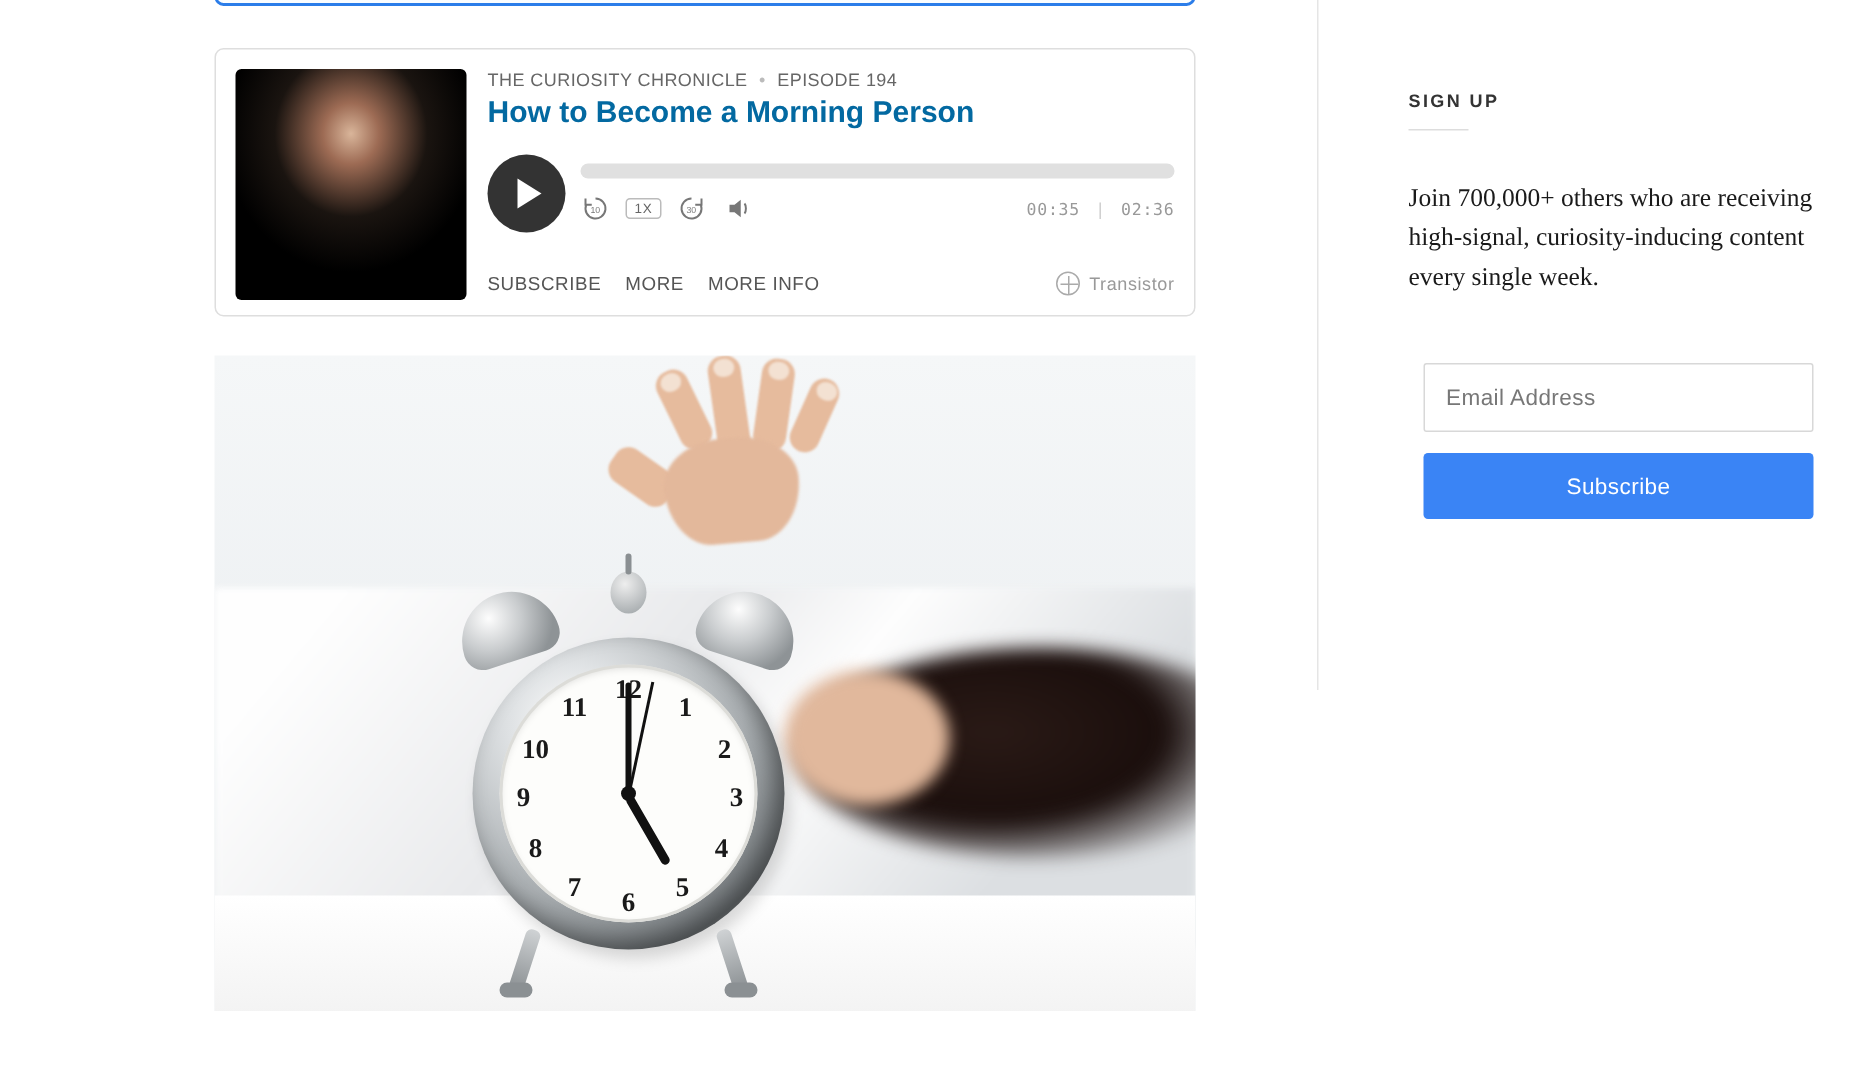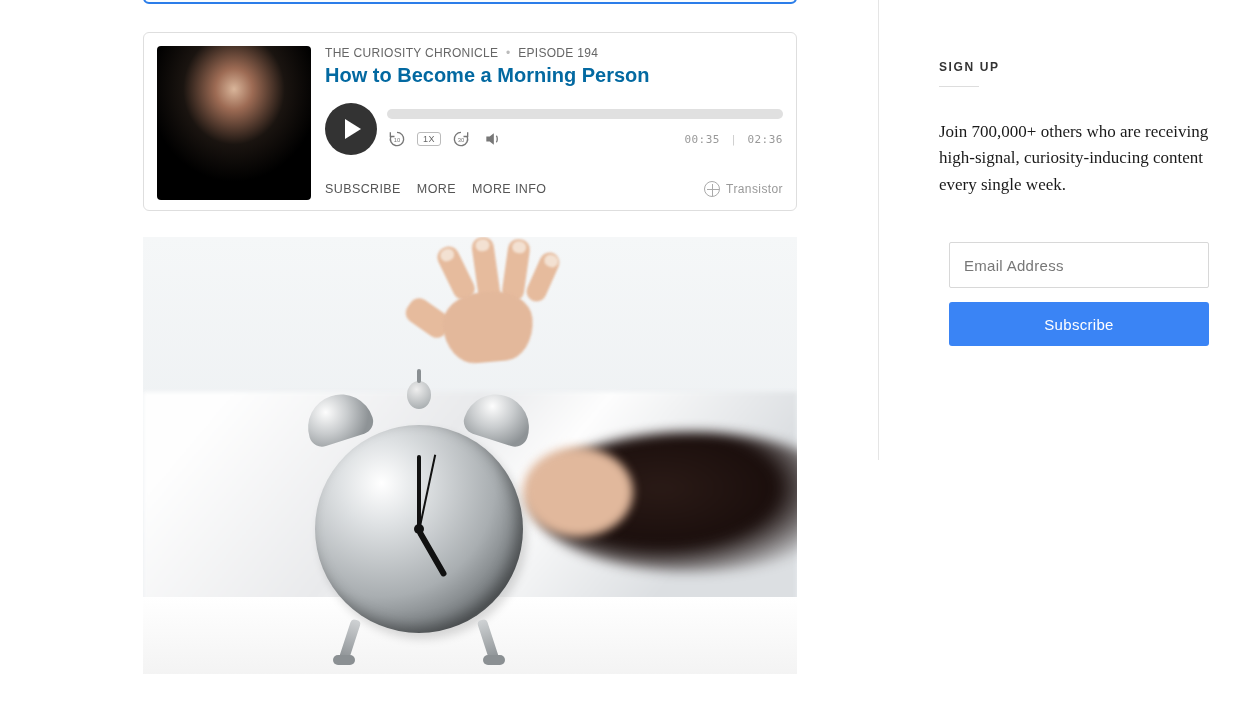--- a/index.html
+++ b/index.html
@@ -415,20 +415,34 @@
             <div class="fnail"></div>
           </div>
         <div class="finger thumb"></div>
         <div class="palm"></div>
       </div>
       <div class="clock-wrap">
         <div class="bell left"></div>
         <div class="bell right"></div>
         <div class="hammer"></div>
         <div class="ring"></div>
+        <div class="face">
+          <span class="num n12">12</span>
+          <span class="num n1">1</span>
+          <span class="num n2">2</span>
+          <span class="num n3">3</span>
+          <span class="num n4">4</span>
+          <span class="num n5">5</span>
+          <span class="num n6">6</span>
+          <span class="num n7">7</span>
+          <span class="num n8">8</span>
+          <span class="num n9">9</span>
+          <span class="num n10">10</span>
+          <span class="num n11">11</span>
+        </div>
         <div class="hand-hr"></div>
         <div class="hand-min"></div>
         <div class="hand-sec"></div>
         <div class="pin"></div>
         <div class="leg l"></div>
           <div class="foot l"></div>
         <div class="leg r"></div>
           <div class="foot r"></div>
       </div>
     </div>

